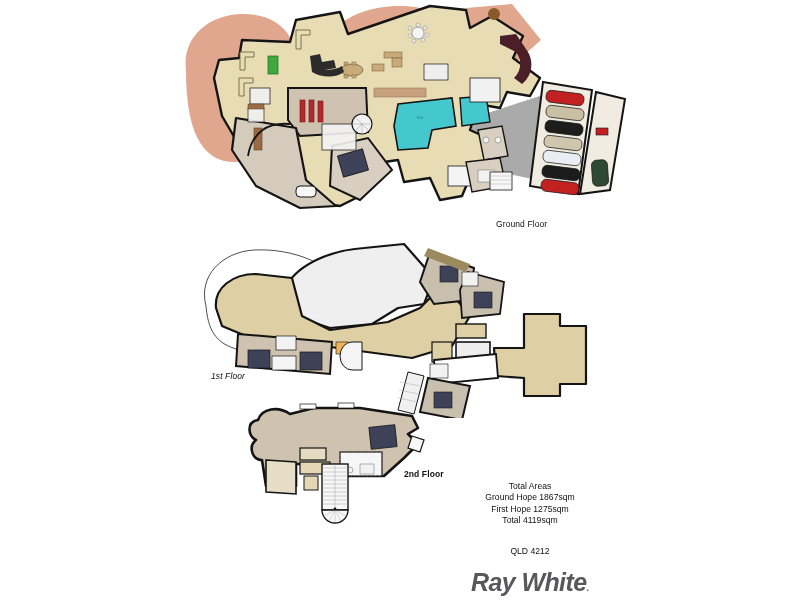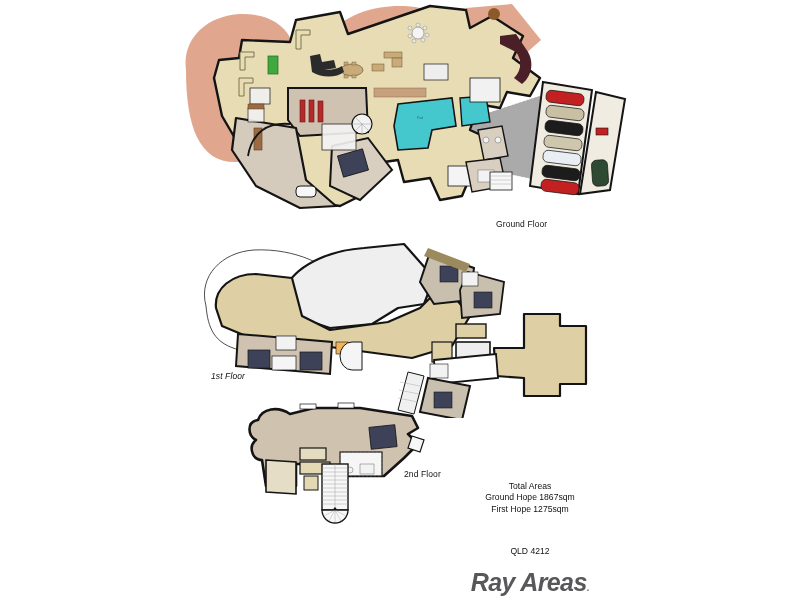--- a/index.html
+++ b/index.html
@@ -248,29 +248,30 @@
     </g>
     <circle cx="335" cy="111" r="1.4" fill="#141414"></circle>
 
     <path d="M412,38 L424,42 L420,54 L408,50 Z" fill="#f7f7f7" stroke="#141414" stroke-width="1.2"></path>
 
     <g fill="#ffffff" stroke="#141414" stroke-width=".7">
       <rect x="300" y="6" width="16" height="5"></rect>
         <rect x="338" y="5" width="16" height="5"></rect>
     </g>
   </svg>
-  <div class="lbl" style="left:404px;top:469px;">2nd Floor</div>
+  <div class="lbl" style="left:404px;top:469px;font-weight:bold;">2nd Floor</div>
 
   <div id="totals">
     <div>Total Areas</div>
     <div>Ground Hope  1867sqm</div>
     <div>First Hope  1275sqm</div>
+    <div>Total   4119sqm</div>
   </div>
 
   <div id="addr">
     <div>QLD 4212</div>
   </div>
 
   <div id="brand">
-    <span id="brandtxt">Ray Areas</span><span id="brandtm">.</span>
+    <span id="brandtxt">Ray White</span><span id="brandtm">.</span>
   </div>
 
 </div>
 
 </body></html>

